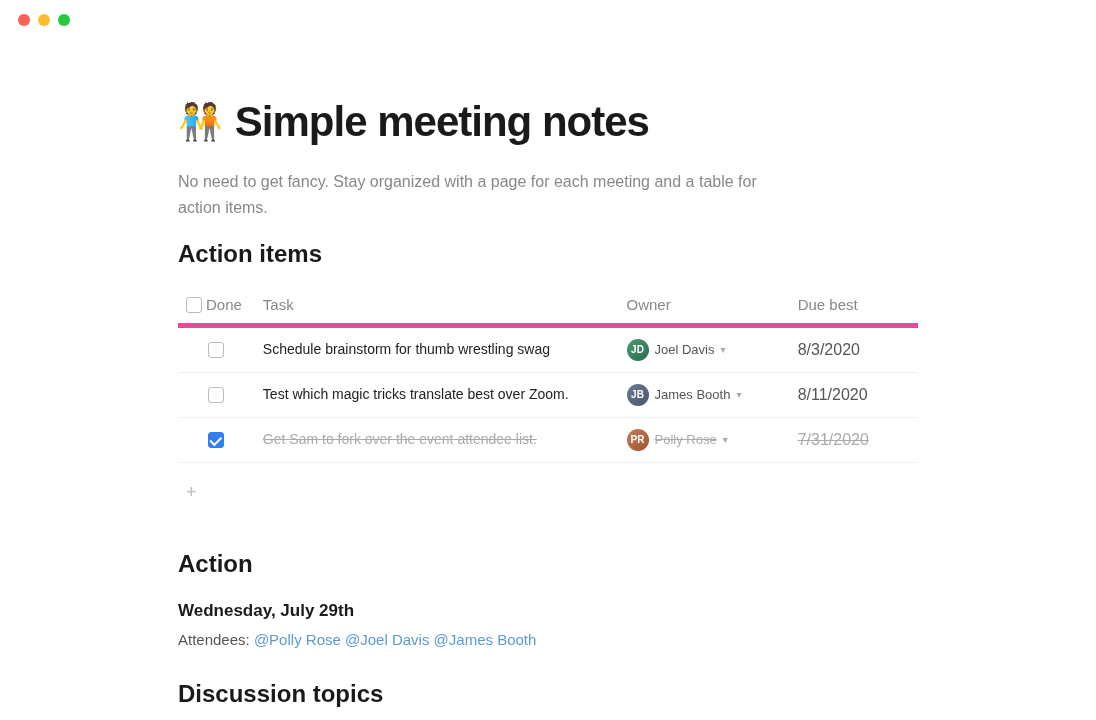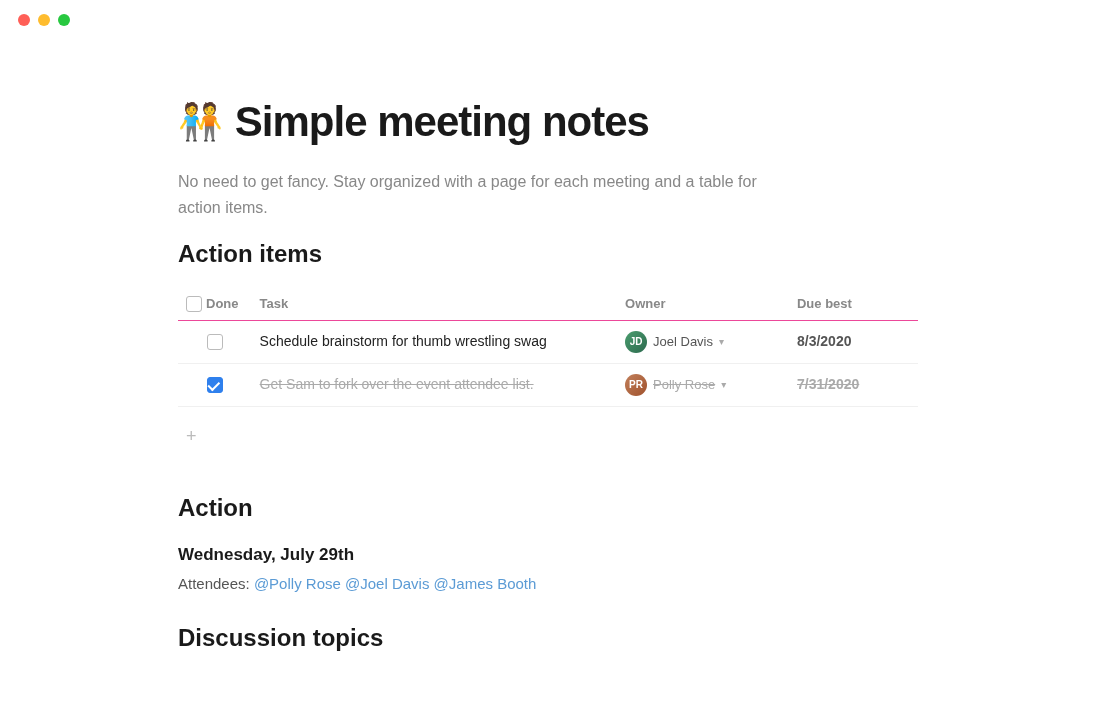--- a/index.html
+++ b/index.html
@@ -75,25 +75,25 @@
     }
 
     
     .action-table {
       width: 100%;
       border-collapse: collapse;
       margin-bottom: 8px;
     }
     .action-table th {
       text-align: left;
-      font-size: 13px;
-      font-weight: 700;
+      font-size: 15px;
+      font-weight: 400;
       color: #888;
       padding: 6px 8px;
-      border-bottom: 1px solid #ec4899;
+      border-bottom: 5px solid #ec4899;
     }
     .action-table th:first-child {
       width: 40px;
     }
     .action-table th.col-task {
       width: 340px;
     }
     .action-table th.col-owner {
       width: 160px;
     }
@@ -175,21 +175,21 @@
     }
 
     
     .task-text { font-size: 14px; color: #222; }
     .task-text.strikethrough {
       text-decoration: line-through;
       color: #aaa;
     }
 
     
-    .due-date { font-size: 14px; color: #555; font-weight: bold; }
+    .due-date { font-size: 16px; color: #555; }
     .due-date.strikethrough { text-decoration: line-through; color: #aaa; }
 
     
     .add-row {
       display: flex;
       align-items: center;
       gap: 4px;
       padding: 8px;
       color: #bbb;
       cursor: pointer;
@@ -262,20 +262,32 @@
             <td>
               <div class="owner-cell">
                 <div class="owner-avatar avatar-joel">JD</div>
                 <span class="owner-name">Joel Davis</span>
                 <span class="chevron-icon">▾</span>
               </div>
             </td>
             <td><span class="due-date">8/3/2020</span></td>
           </tr>
           <tr>
+            <td class="checkbox-cell"><span class="cb"></span></td>
+            <td><span class="task-text">Test which magic tricks translate best over Zoom.</span></td>
+            <td>
+              <div class="owner-cell">
+                <div class="owner-avatar avatar-james">JB</div>
+                <span class="owner-name">James Booth</span>
+                <span class="chevron-icon">▾</span>
+              </div>
+            </td>
+            <td><span class="due-date">8/11/2020</span></td>
+          </tr>
+          <tr>
             <td class="checkbox-cell"><span class="cb checked"></span></td>
             <td><span class="task-text strikethrough">Get Sam to fork over the event attendee list.</span></td>
             <td>
               <div class="owner-cell">
                 <div class="owner-avatar avatar-polly">PR</div>
                 <span class="owner-name strikethrough">Polly Rose</span>
                 <span class="chevron-icon">▾</span>
               </div>
             </td>
             <td><span class="due-date strikethrough">7/31/2020</span></td>

